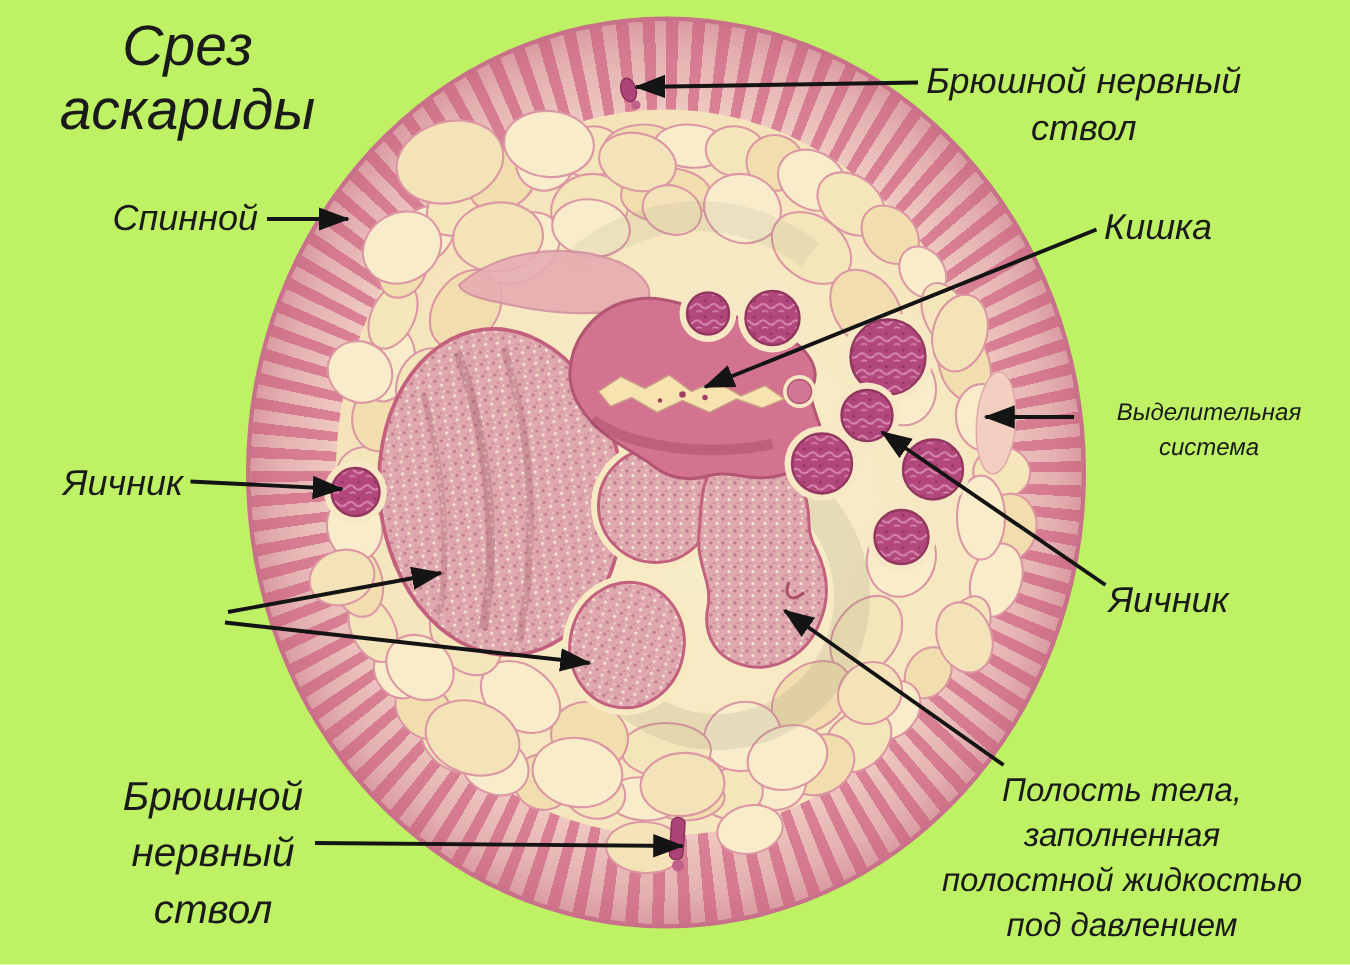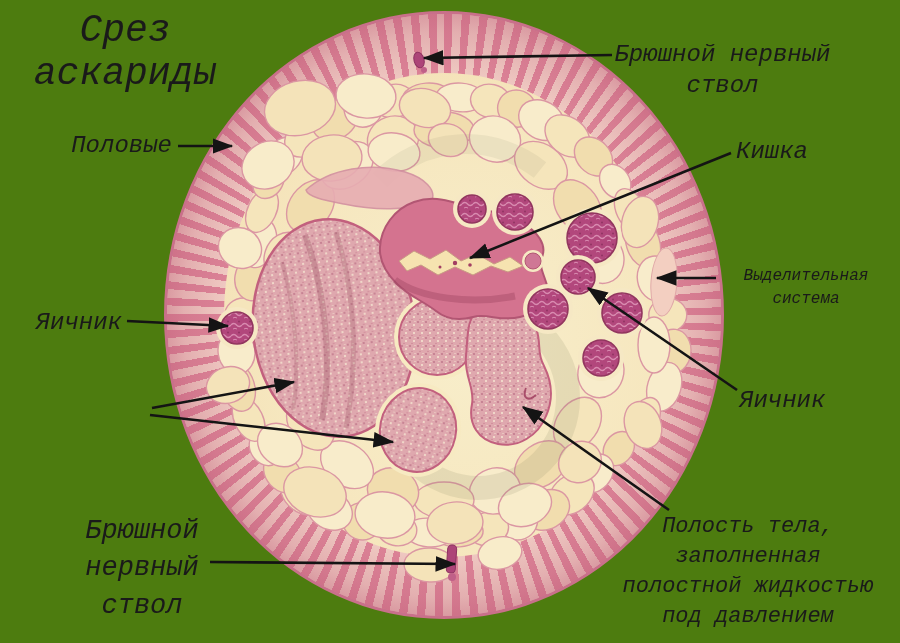--- a/index.html
+++ b/index.html
@@ -1,17 +1,17 @@
 <!DOCTYPE html>
 <html><head>
 <meta charset="utf-8">
 <style>
   html,body{margin:0;padding:0;background:#ffffff;}
-  #canvas{position:relative;width:900px;height:643px;background:#4d7c0f;overflow:hidden;
-          font-family:Liberation Mono, monospace;}
+  #canvas{position:relative;width:900px;height:643px;background:#bef264;overflow:hidden;
+          font-family:Liberation Sans, sans-serif;}
   
   #worm-ring{position:absolute;left:164px;top:11px;width:560px;height:608px;border-radius:50%;
     border:3px solid #c9708a;box-sizing:border-box;
     background:repeating-conic-gradient(from 0deg at 50% 50%, #dd8498 0deg 1.6deg, #f2cfc6 1.6deg 3.4deg);}
   #worm-ring::after{content:"";position:absolute;inset:0;border-radius:50%;
     background:radial-gradient(closest-side, rgba(255,255,255,0) 76%, rgba(189,92,118,.28) 94%, rgba(189,92,118,.45) 100%);}
   #worm-interior{position:absolute;left:224px;top:73px;width:440px;height:484px;border-radius:50%;
     background:radial-gradient(ellipse at 55% 55%, #f8eecb 0%, #f6e7bf 55%, #f2ddb0 100%);}
   #organs{position:absolute;left:0;top:0;}
   .lbl{position:absolute;white-space:pre-line;font-style:italic;color:#1a1a1a;line-height:1.34;}
@@ -237,21 +237,21 @@
       <line x1="612" y1="55" x2="424" y2="58" marker-end="url(#ah)"></line>
       <line x1="731" y1="153" x2="470" y2="258" marker-end="url(#ah)"></line>
       <line x1="716" y1="278" x2="657" y2="278" marker-end="url(#ah)"></line>
       <line x1="737" y1="390" x2="588" y2="288" marker-end="url(#ah)"></line>
       <line x1="669" y1="510" x2="523" y2="407" marker-end="url(#ah)"></line>
     </g>
   </svg>
 
   <div class="lbl" id="label-title">Срез
 аскариды</div>
-  <div class="lbl" id="label-cuticle">Половые</div>
+  <div class="lbl" id="label-cuticle">Спинной</div>
   <div class="lbl" id="label-ovary-left">Яичник</div>
   <div class="lbl" id="label-ventral-nerve">Брюшной
 нервный
 ствол</div>
   <div class="lbl" id="label-dorsal-nerve">Брюшной нервный
 ствол</div>
   <div class="lbl" id="label-intestine">Кишка</div>
   <div class="lbl" id="label-excretory">Выделительная
 система</div>
   <div class="lbl" id="label-ovary-right">Яичник</div>

